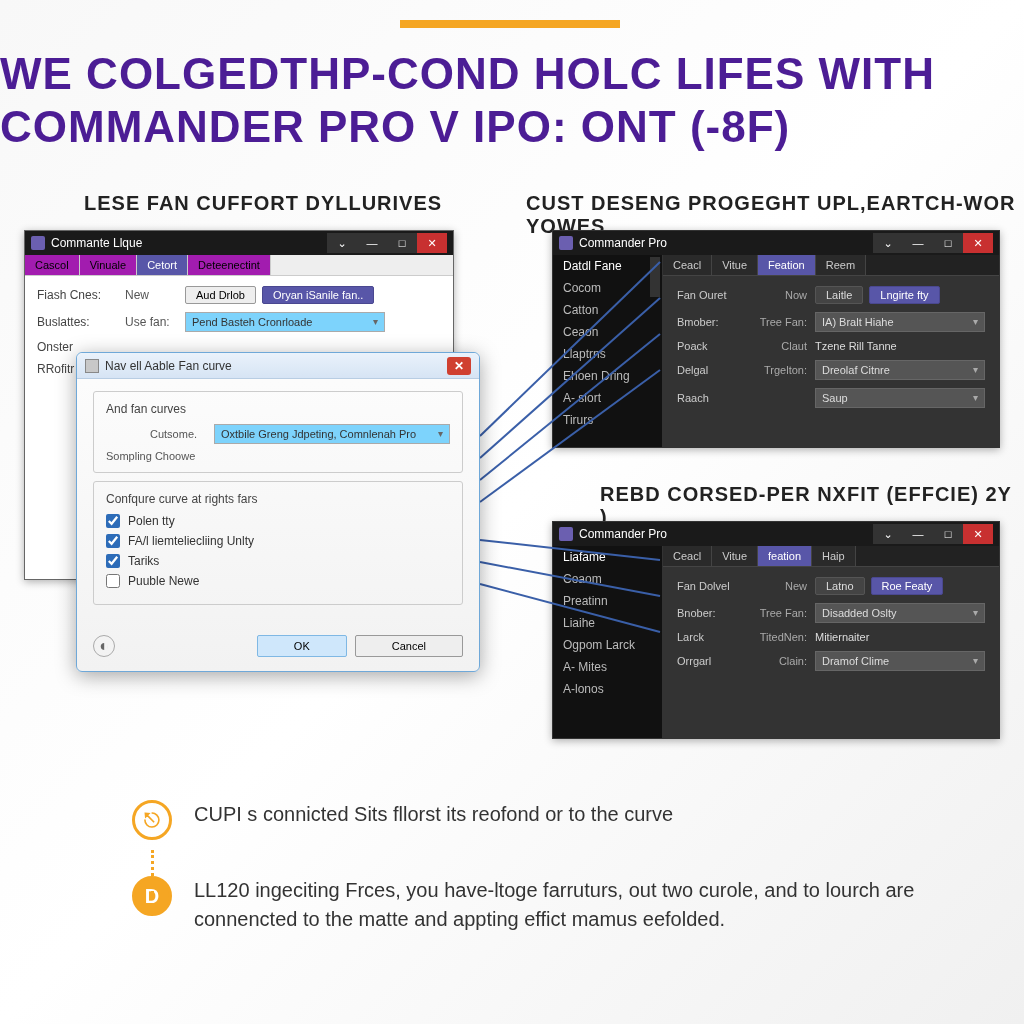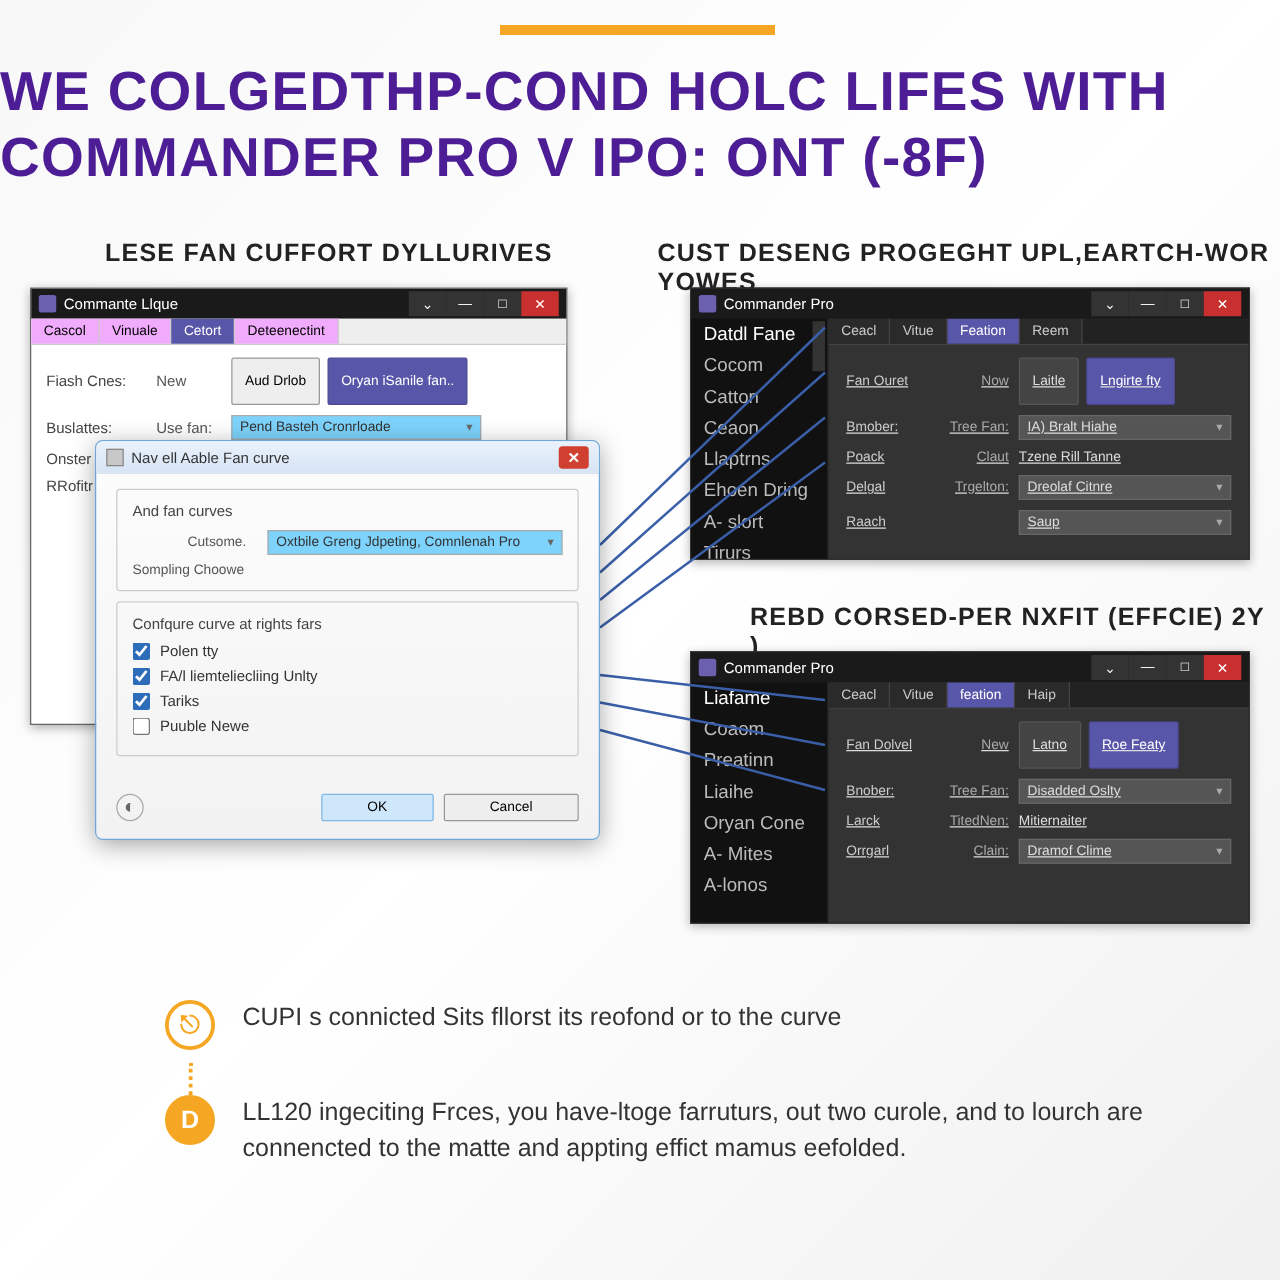--- a/index.html
+++ b/index.html
@@ -22,27 +22,27 @@
 .winctrl span { width:30px; height:20px; display:flex; align-items:center; justify-content:center; font-size:11px; }
 .winctrl .chev { background:#333; color:#fff; }
 .winctrl .min { background:#333; color:#fff; }
 .winctrl .max { background:#333; color:#fff; }
 .winctrl .close { background:#c83030; color:#fff; }
 .appicon { width:14px; height:14px; background:#6b5fb0; border-radius:2px; margin-right:6px; display:inline-block; }
 
 
 .win-left { top:230px; left:24px; width:430px; height:350px; }
 .tabrow { display:flex; background:#eee; border-bottom:1px solid #ccc; }
-.tab { padding:4px 10px; border-right:1px solid #ccc; font-size:11px; background:#f0abfc; cursor:pointer; }
+.tab { padding:4px 10px; border-right:1px solid #ccc; font-size:11px; background:#a21caf; cursor:pointer; }
 .tab.active { background:#5856a8; color:#fff; }
 .form-area { padding:10px 12px; color:#333; }
 .form-row { display:flex; align-items:center; margin-bottom:8px; font-size:12px; }
 .form-row label { width:80px; color:#444; }
 .form-row .sublabel { width:60px; color:#555; margin-left:8px; }
-.btn { padding:12px 10px; border:1px solid #999; background:#eee; font-size:11px; cursor:pointer; border-radius:2px; }
+.btn { padding:2px 10px; border:1px solid #999; background:#eee; font-size:11px; cursor:pointer; border-radius:2px; }
 .btn.primary { background:#5856a8; color:#fff; border-color:#4a4890; }
 .select { border:1px solid #aaa; padding:3px 6px; background:#7dd3fc; font-size:11px; flex:1; max-width:200px; position:relative; }
 .select::after { content:"▾"; position:absolute; right:6px; top:3px; color:#666; font-size:10px; }
 
 
 .modal { position:absolute; top:352px; left:76px; width:404px; background:linear-gradient(#fdfdfd,#f2f2f2); border:1px solid #6fa8d8; border-radius:6px; box-shadow:0 4px 20px rgba(0,0,0,0.35); z-index:50; }
 .modal-tb { height:26px; background:linear-gradient(#eaf2fb,#d6e4f4); border-bottom:1px solid #b8cde3; display:flex; align-items:center; padding:0 8px; border-radius:6px 6px 0 0; font-size:12px; color:#333; }
 .modal-tb .appicon2 { width:14px; height:14px; background:#c8c8c8; border:1px solid #888; margin-right:6px; }
 .modal .redx { margin-left:auto; width:24px; height:18px; background:#d04030; color:#fff; display:flex; align-items:center; justify-content:center; border-radius:3px; font-size:12px; font-weight:bold; cursor:pointer; }
 .modal-body { padding:12px 16px; font-size:12px; color:#333; }
@@ -57,28 +57,28 @@
 .modal-foot .help { margin-right:auto; width:22px; height:22px; border:1px solid #aaa; border-radius:50%; display:flex; align-items:center; justify-content:center; color:#666; }
 .modal-foot .btn { padding:4px 36px; }
 .modal-foot .btn.ok { background:#cfe7fb; border-color:#7fb8e4; }
 
 
 .win-right { background:#1a1a1a; color:#ddd; border-color:#333; }
 .wr1 { top:230px; left:552px; width:448px; height:218px; }
 .wr2 { top:521px; left:552px; width:448px; height:218px; }
 .wr-body { display:flex; height:calc(100% - 24px); }
 .wr-side { width:110px; background:#111; border-right:1px solid #333; overflow:hidden; position:relative; }
-.wr-side-item { padding:4px 10px; font-size:15px; color:#bbb; cursor:pointer; }
+.wr-side-item { padding:4px 10px; font-size:12px; color:#bbb; cursor:pointer; }
 .wr-side-item.hi { color:#fff; }
 .wr-side .scrollhint { position:absolute; right:2px; top:2px; width:10px; height:40px; background:#333; }
 .wr-main { flex:1; background:#333; }
 .wr-main .tabrow { background:#222; border-bottom:1px solid #444; }
 .wr-main .tab { background:#2a2a2a; color:#ccc; border-right-color:#444; }
 .wr-main .tab.active { background:#5856a8; color:#fff; }
-.wr-form { padding:10px 14px;text-decoration:underline; }
+.wr-form { padding:10px 14px; }
 .wr-form .form-row { color:#ccc; font-size:11px; }
 .wr-form .form-row label { color:#ccc; width:70px; }
 .wr-form .sublabel2 { width:60px; color:#aaa; text-align:right; margin-right:8px; }
 .wr-form .btn { background:#444; color:#ddd; border-color:#555; }
 .wr-form .btn.primary { background:#5856a8; color:#fff; border-color:#4a4890; }
 .wr-form .select { background:#555; color:#ddd; border-color:#666; max-width:170px; }
 .wr-form .select::after { color:#aaa; }
 .wr-form .rolabel { width:60px; color:#aaa; text-align:right; margin-right:8px; }
 .wr-form .roval { color:#ddd; }
 
@@ -262,21 +262,21 @@
       <span class="max">□</span>
       <span class="close">✕</span>
     </div>
   </div>
   <div class="wr-body">
     <div class="wr-side">
       <div class="wr-side-item hi">Liafame</div>
       <div class="wr-side-item">Coaom</div>
       <div class="wr-side-item">Preatinn</div>
       <div class="wr-side-item">Liaihe</div>
-      <div class="wr-side-item">Oryan Cone</div>
+      <div class="wr-side-item">Ogpom Larck</div>
       <div class="wr-side-item">A- Mites</div>
       <div class="wr-side-item">A-lonos</div>
     </div>
     <div class="wr-main">
       <div class="tabrow">
         <div class="tab">Ceacl</div>
         <div class="tab">Vitue</div>
         <div class="tab active">feation</div>
         <div class="tab">Haip</div>
       </div>

